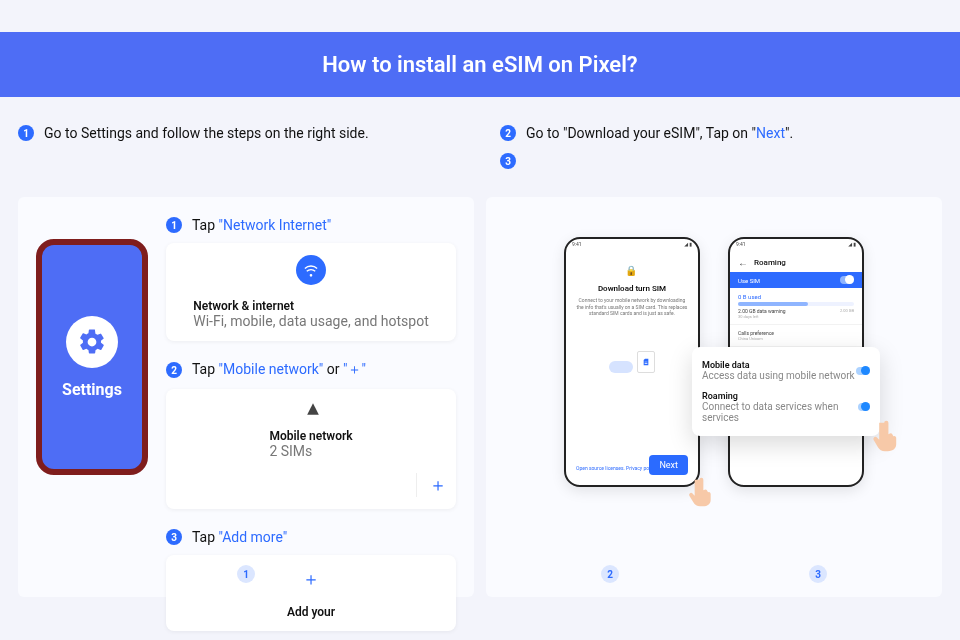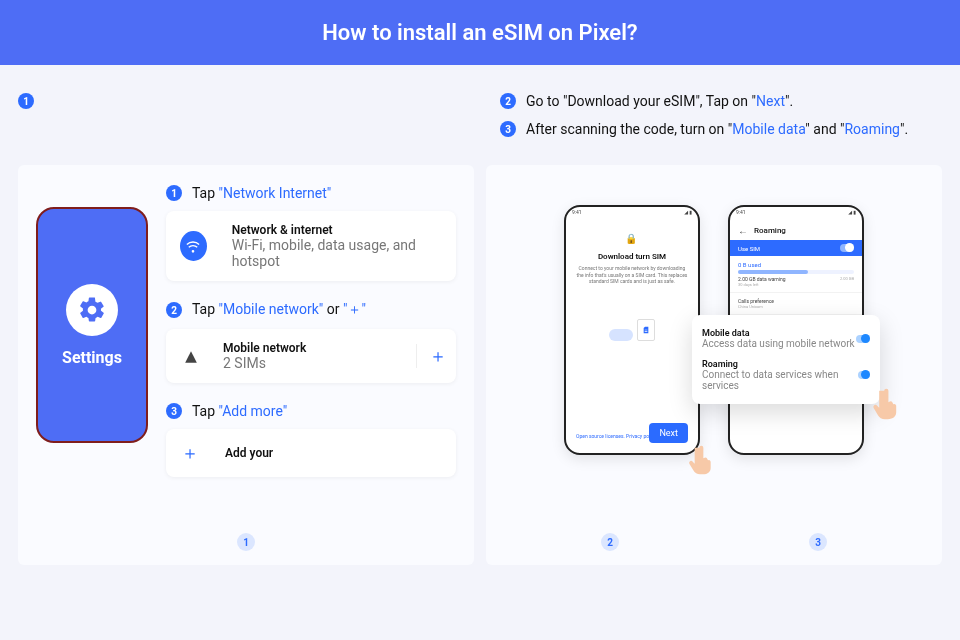--- a/index.html
+++ b/index.html
@@ -8,20 +8,21 @@
 
   .header {
     background: #4e6df5;
     height: 65px;
     display: flex;
     align-items: center;
     justify-content: center;
     color: #fff;
     font-size: 22px;
     font-weight: 600;
+    margin-top: 32px;
   }
 
   .instructions {
     display: flex;
     padding: 28px 18px 16px 18px;
     gap: 40px;
   }
   .instr-col { flex: 1; }
   .instr-row { display: flex; align-items: center; gap: 10px; font-size: 14px; color: #111; margin-bottom: 12px; }
   .badge {
@@ -33,38 +34,38 @@
 
   .panels { display: flex; gap: 12px; padding: 0 18px; }
   .panel {
     flex: 1; background: #fafbff; border-radius: 6px; padding: 20px 18px 14px 18px;
     height: 400px; position: relative;
   }
 
   
   .left-inner { display: flex; gap: 18px; }
   .phone-settings {
-    width: 112px; height: 236px; border: 2px solid #7f1d1d; border-radius: 18px;
+    width: 112px; height: 236px; border: 6px solid #7f1d1d; border-radius: 18px;
     background: #4e6df5;
     display: flex; flex-direction: column; align-items: center; justify-content: center;
     margin-top: 22px;
   }
   .gear-circle {
     width: 52px; height: 52px; border-radius: 50%; background: #fff;
     display: flex; align-items: center; justify-content: center; margin-bottom: 12px;
   }
   .phone-settings .title { color: #fff; font-size: 16px; font-weight: 700; }
 
   .steps { flex: 1; }
   .step { margin-bottom: 20px; position: relative; }
   .step-head { display: flex; align-items: center; gap: 10px; font-size: 14px; color: #111; margin-bottom: 10px; }
   .card {
     background: #fff; border-radius: 8px; padding: 12px 14px;
     box-shadow: 0 1px 4px rgba(0,0,0,0.06);
-    display: flex; align-items: center; gap: 25px;
+    display: flex; align-items: center; gap: 14px; flex-direction: column;
   }
   .card .mini-title { font-size: 12px; color: #111; font-weight: 600; }
   .card .mini-sub { font-size: 14px; color: #777; }
   .wifi-icon {
     width: 30px; height: 30px; border-radius: 50%; background: #2d6bff;
     display: flex; align-items: center; justify-content: center;
   }
   .sim-icon { width: 14px; height: 14px; margin-left: 4px; }
   .plus-end {
     margin-left: auto; width: 26px; text-align: center;
@@ -145,34 +146,32 @@
 <body>
 
 <div class="header">
   <span>How to install an eSIM on Pixel?</span>
 </div>
 
 <div class="instructions">
   <div class="instr-col">
     <div class="instr-row">
       <span class="badge">1</span>
+      <span>Go to Settings and follow the steps on the right side.</span>
     </div>
   </div>
   <div class="instr-col">
     <div class="instr-row">
       <span class="badge">2</span>
       <span>
         <span>Go to "Download your eSIM", Tap on "</span><span class="link">Next</span><span>".</span>
       </span>
     </div>
     <div class="instr-row">
       <span class="badge">3</span>
-      <span>
-        <span>After scanning the code, turn on "</span><span class="link">Mobile data</span><span>" and "</span><span class="link">Roaming</span><span>".</span>
-      </span>
     </div>
   </div>
 </div>
 
 <div class="panels">
 
   <div class="panel panel1">
     <div class="left-inner">
       <div class="phone-settings">
         <div class="gear-circle">

